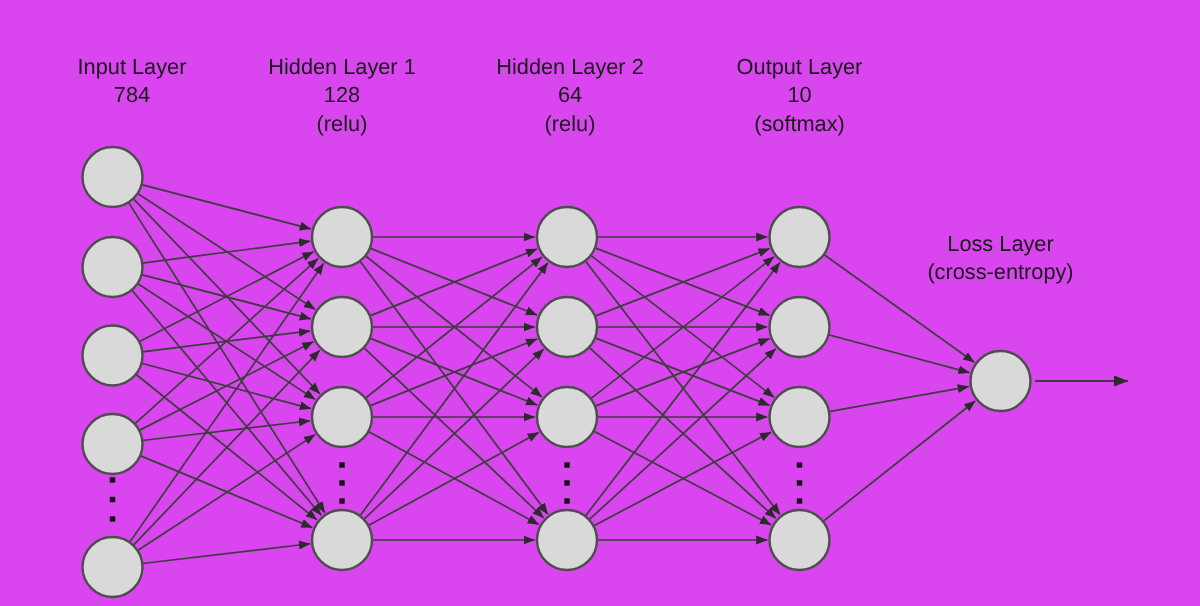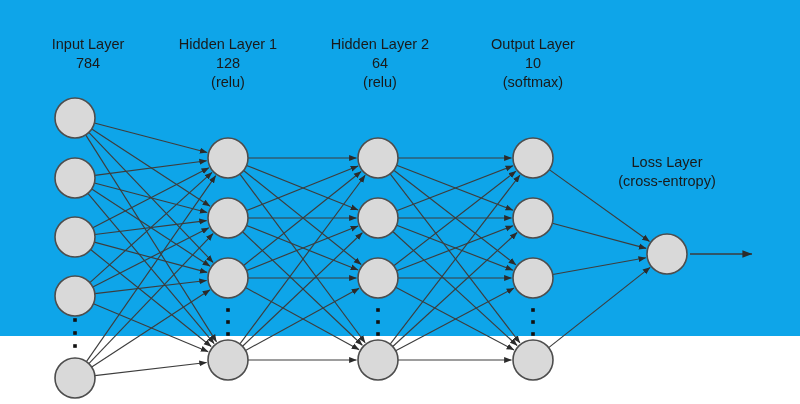--- a/index.html
+++ b/index.html
@@ -10,22 +10,22 @@
   body {
     width: 800px;
     height: 404px;
     overflow: hidden;
     font-family: "Liberation Sans", sans-serif;
     color: #1a1a1a;
   }
   #diagram-root {
     position: relative;
     width: 800px;
-    height: 336px;
-    background: #0ea5e9;
+    height: 404px;
+    background: #d946ef;
     text-align: center;
   }
   svg#nn-svg {
     display: block;
     width: 800px;
     height: 404px;
   }
   .layer-label-text {
     font-family: "Liberation Sans", sans-serif;
     font-size: 14.5px;

